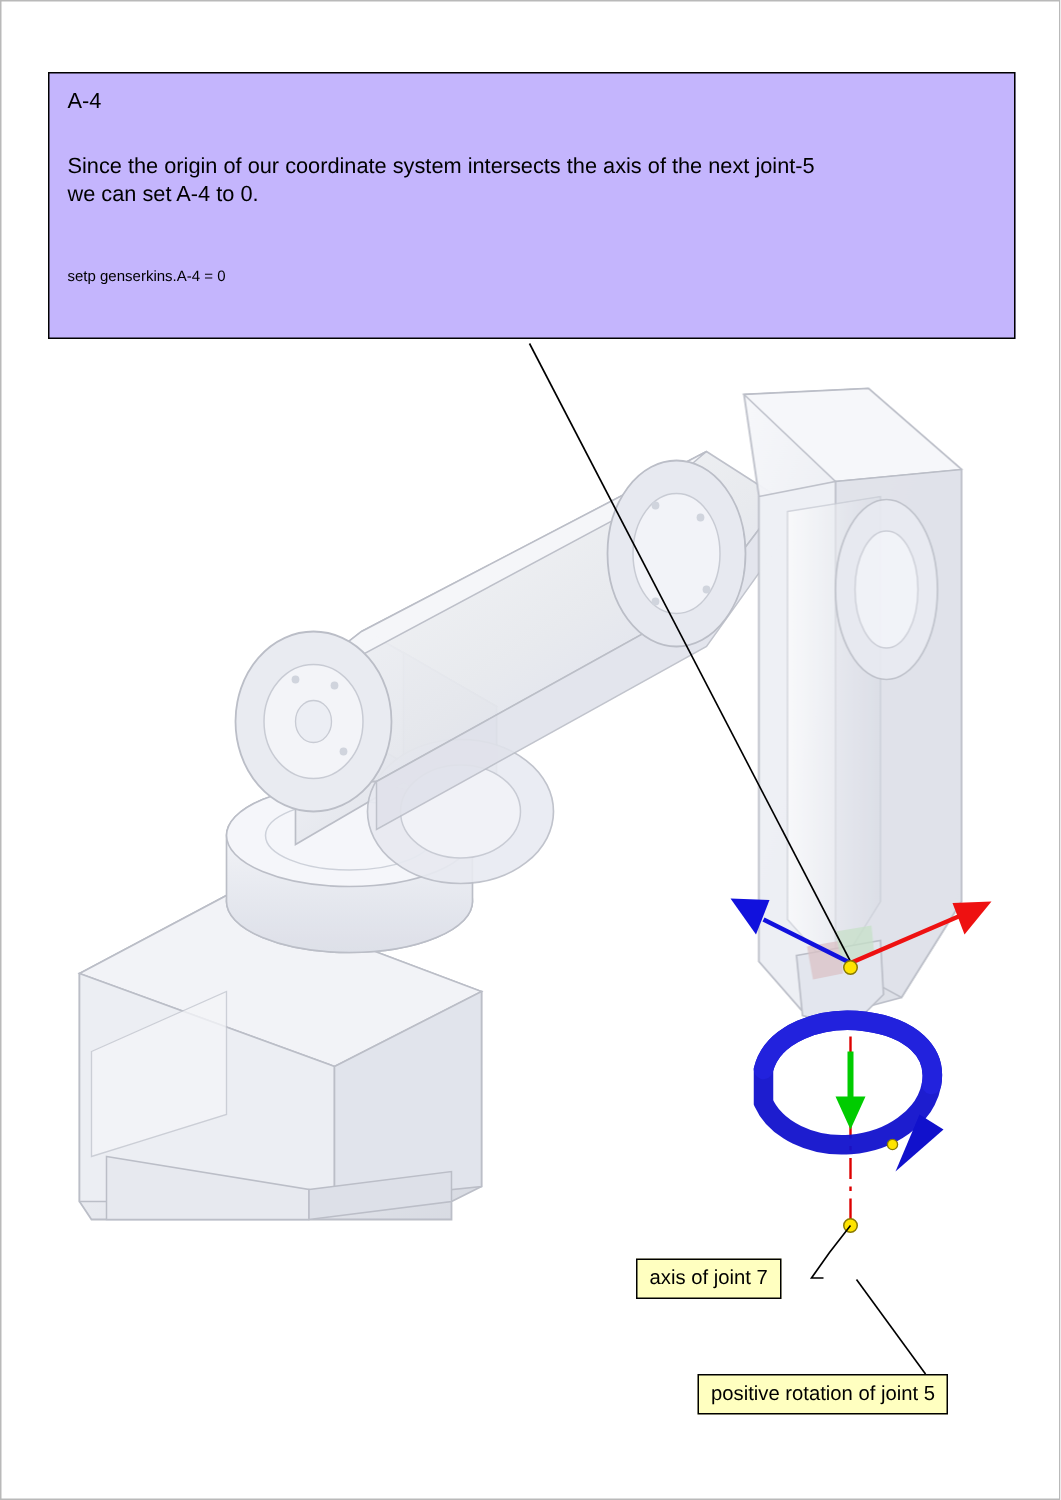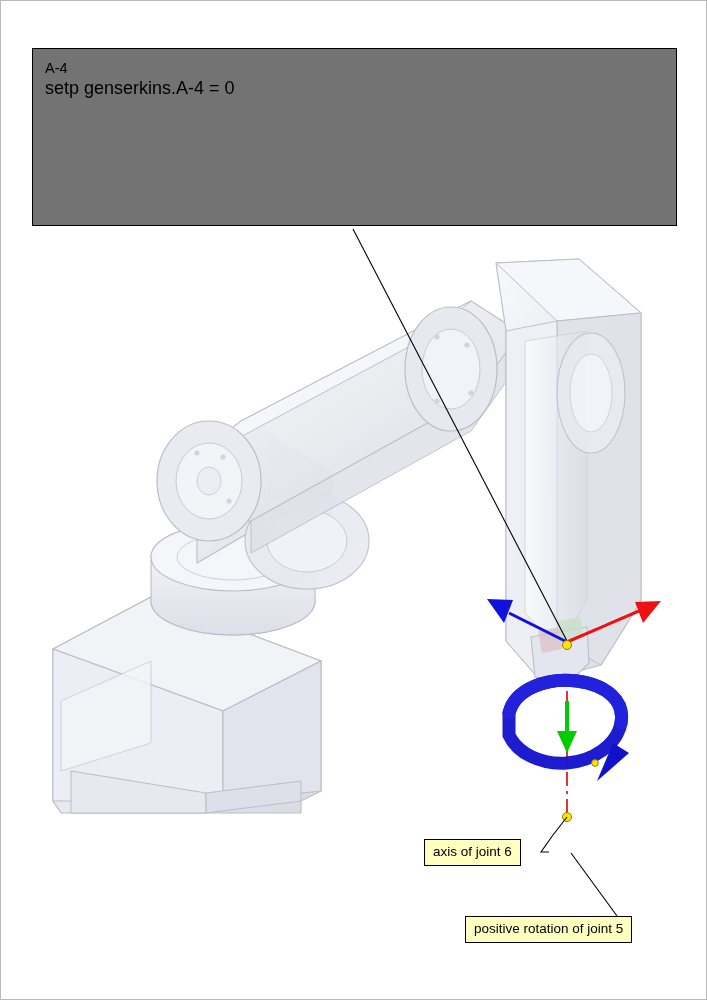--- a/index.html
+++ b/index.html
@@ -16,21 +16,21 @@
     height: 1000px;
     background: #ffffff;
     border: 1px solid #b9b9b9;
     box-sizing: border-box;
     overflow: hidden;
   }
 
   
   .note-box {
     position: absolute;
-    background: #737373;
+    background: #c4b5fd;
     border: 1px solid #000000;
     box-sizing: border-box;
     padding: 10px 12px 8px 12px;
   }
   #note-main {
     left: 31px;
     top: 47px;
     width: 645px;
     height: 178px;
   }
@@ -40,22 +40,23 @@
     line-height: 1.3;
   }
   .note-body {
     font-size: 14.5px;
     color: #000;
     line-height: 1.35;
     margin-top: 24px;
     white-space: pre-wrap;
   }
   .note-code {
-    font-size: 18px;
-    color: #000;
+    font-size: 10px;
+    color: #000;
+    margin-top: 38px;
   }
 
   
   .label-box {
     position: absolute;
     background: #ffffc0;
     border: 1px solid #000000;
     box-sizing: border-box;
     font-size: 13.5px;
     color: #000;
@@ -208,20 +209,22 @@
       <polygon points="596,780 628,752 612,742" fill="#1111cc"></polygon>
       <circle cx="594" cy="762" r="3.4" fill="#ffe400" stroke="#8a7a00" stroke-width="0.9"></circle>
     </g>
 
     <polyline points="566,816 552,834 540,851 548,851" fill="none" stroke="#000000" stroke-width="1.1"></polyline>
     <line x1="570" y1="852" x2="616" y2="915" stroke="#000000" stroke-width="1.1"></line>
   </svg>
 
   <div class="note-box" id="note-main">
     <div class="note-title">A-4</div>
+    <div class="note-body">Since the origin of our coordinate system intersects the axis of the next joint-5
+we can set A-4 to 0.</div>
     <div class="note-code">setp genserkins.A-4 =  0</div>
   </div>
 
-  <div class="label-box" id="label-axis">axis of joint 6</div>
+  <div class="label-box" id="label-axis">axis of joint 7</div>
 
   <div class="label-box" id="label-rotation">positive rotation of joint 5</div>
 
 </div>
 
 </body></html>

